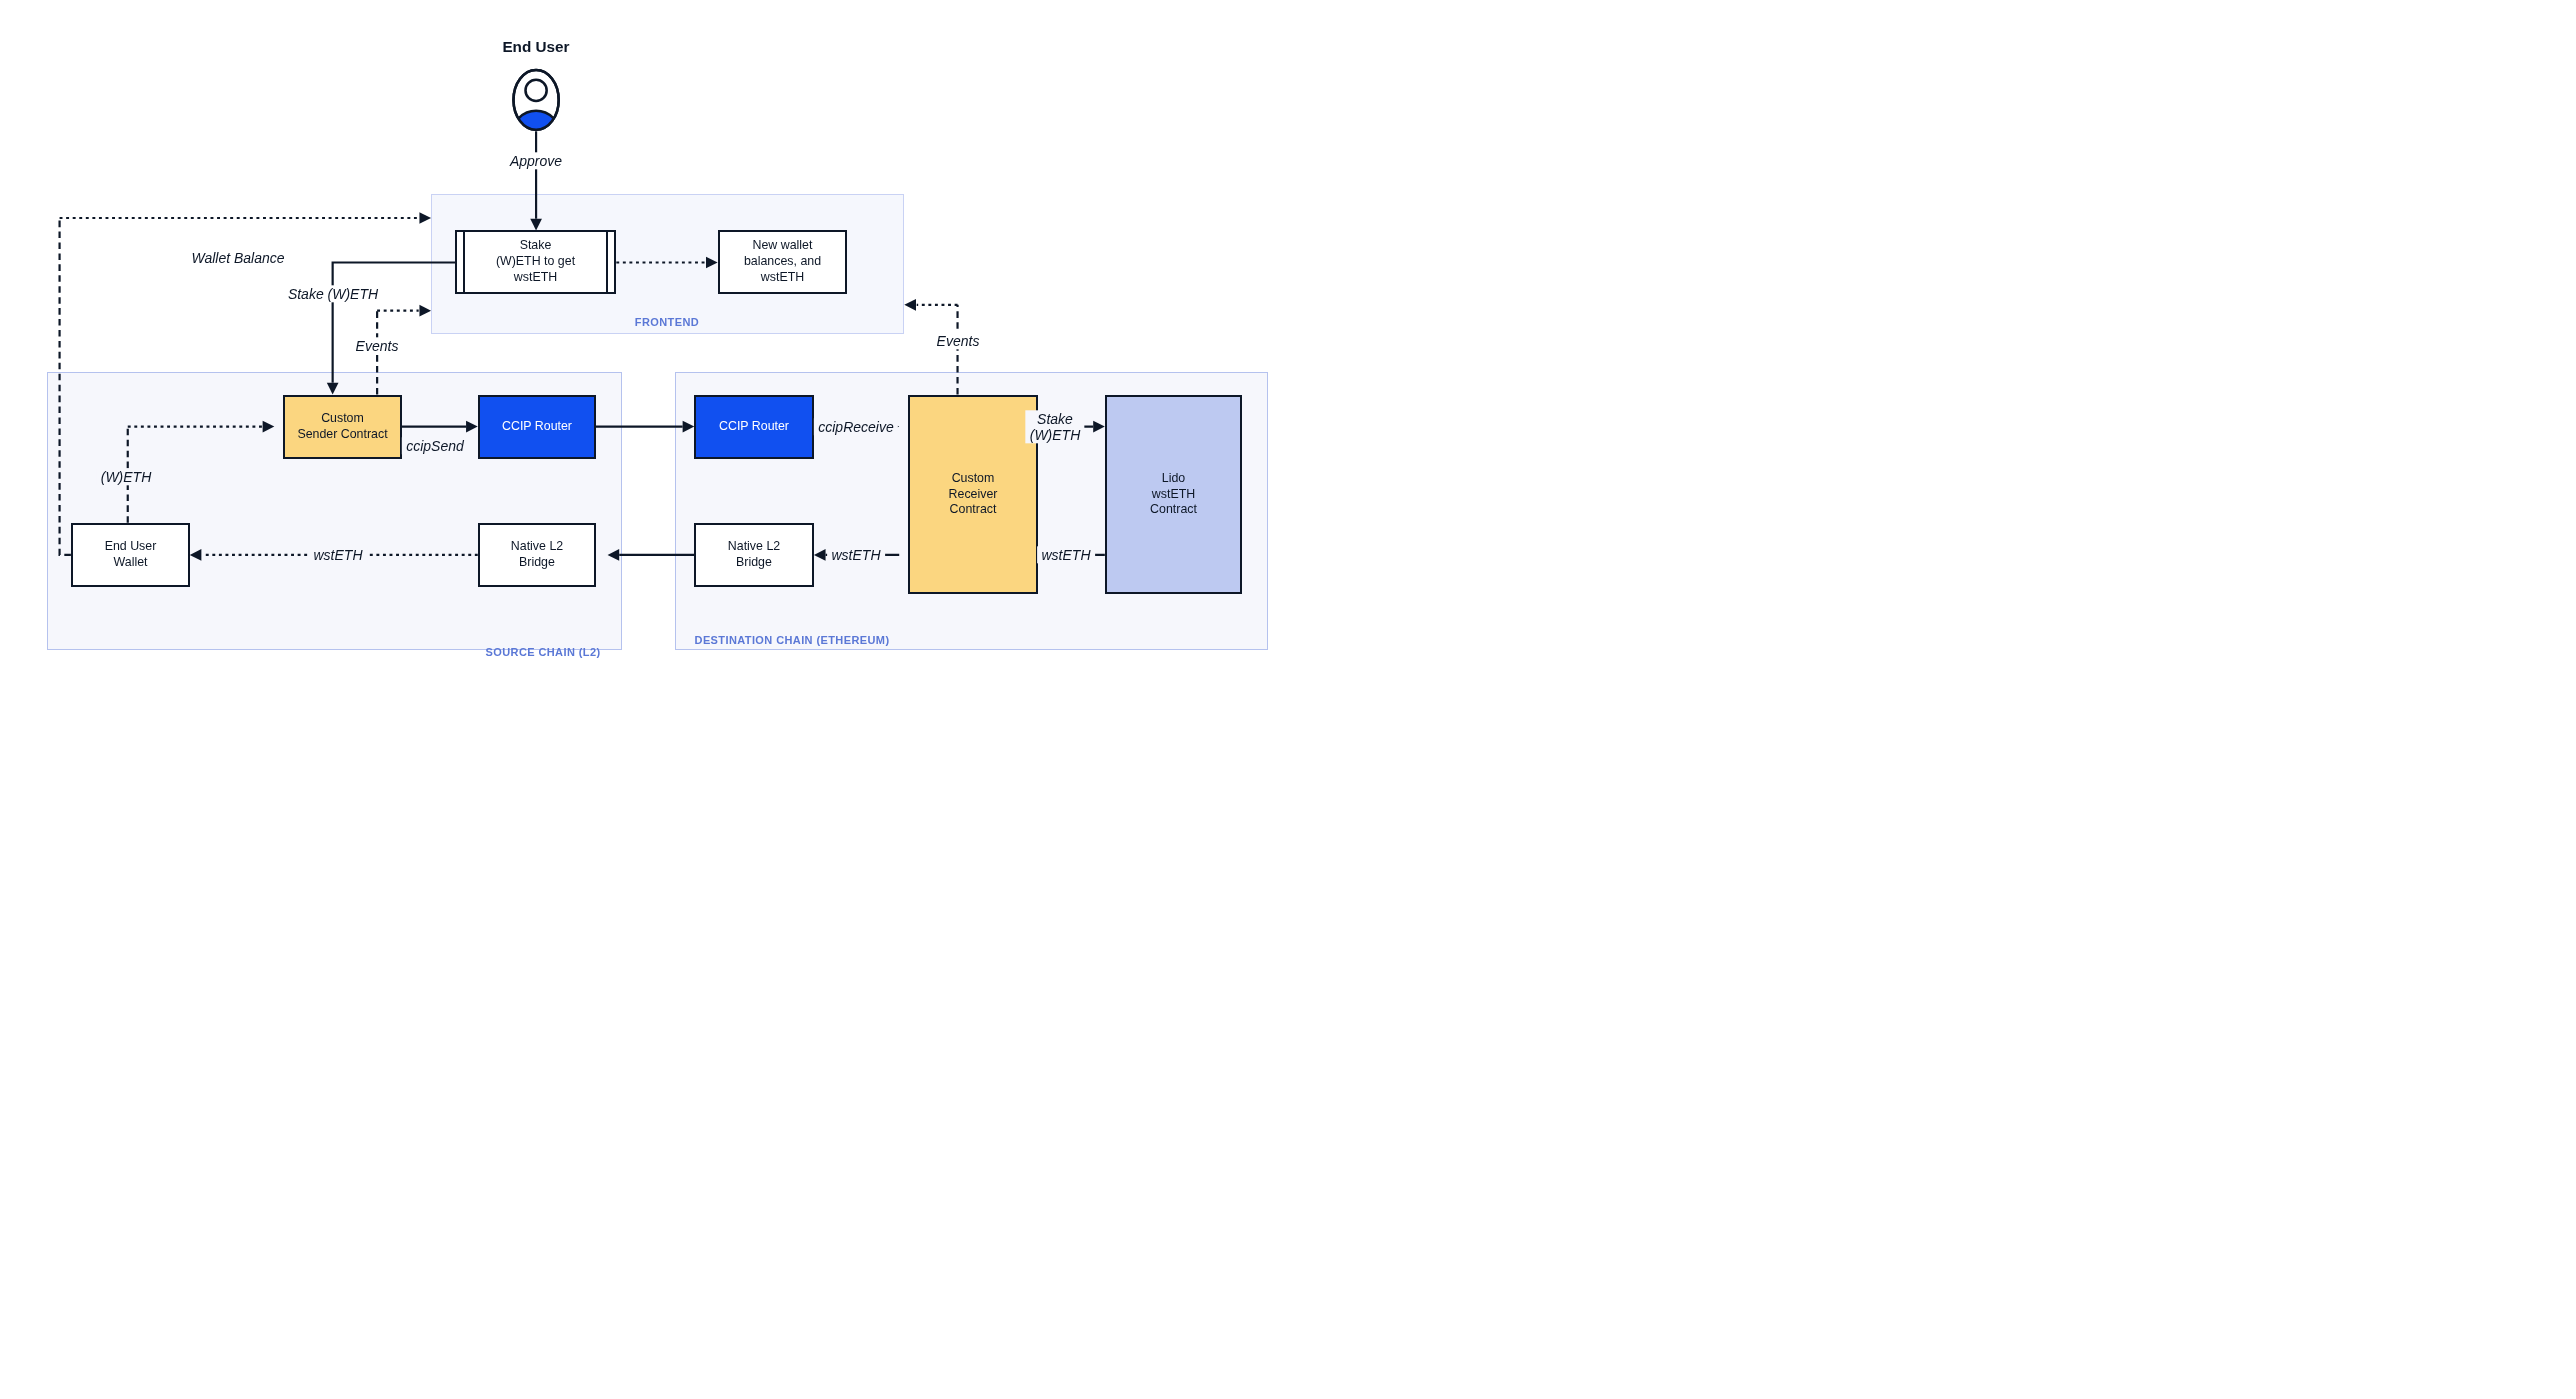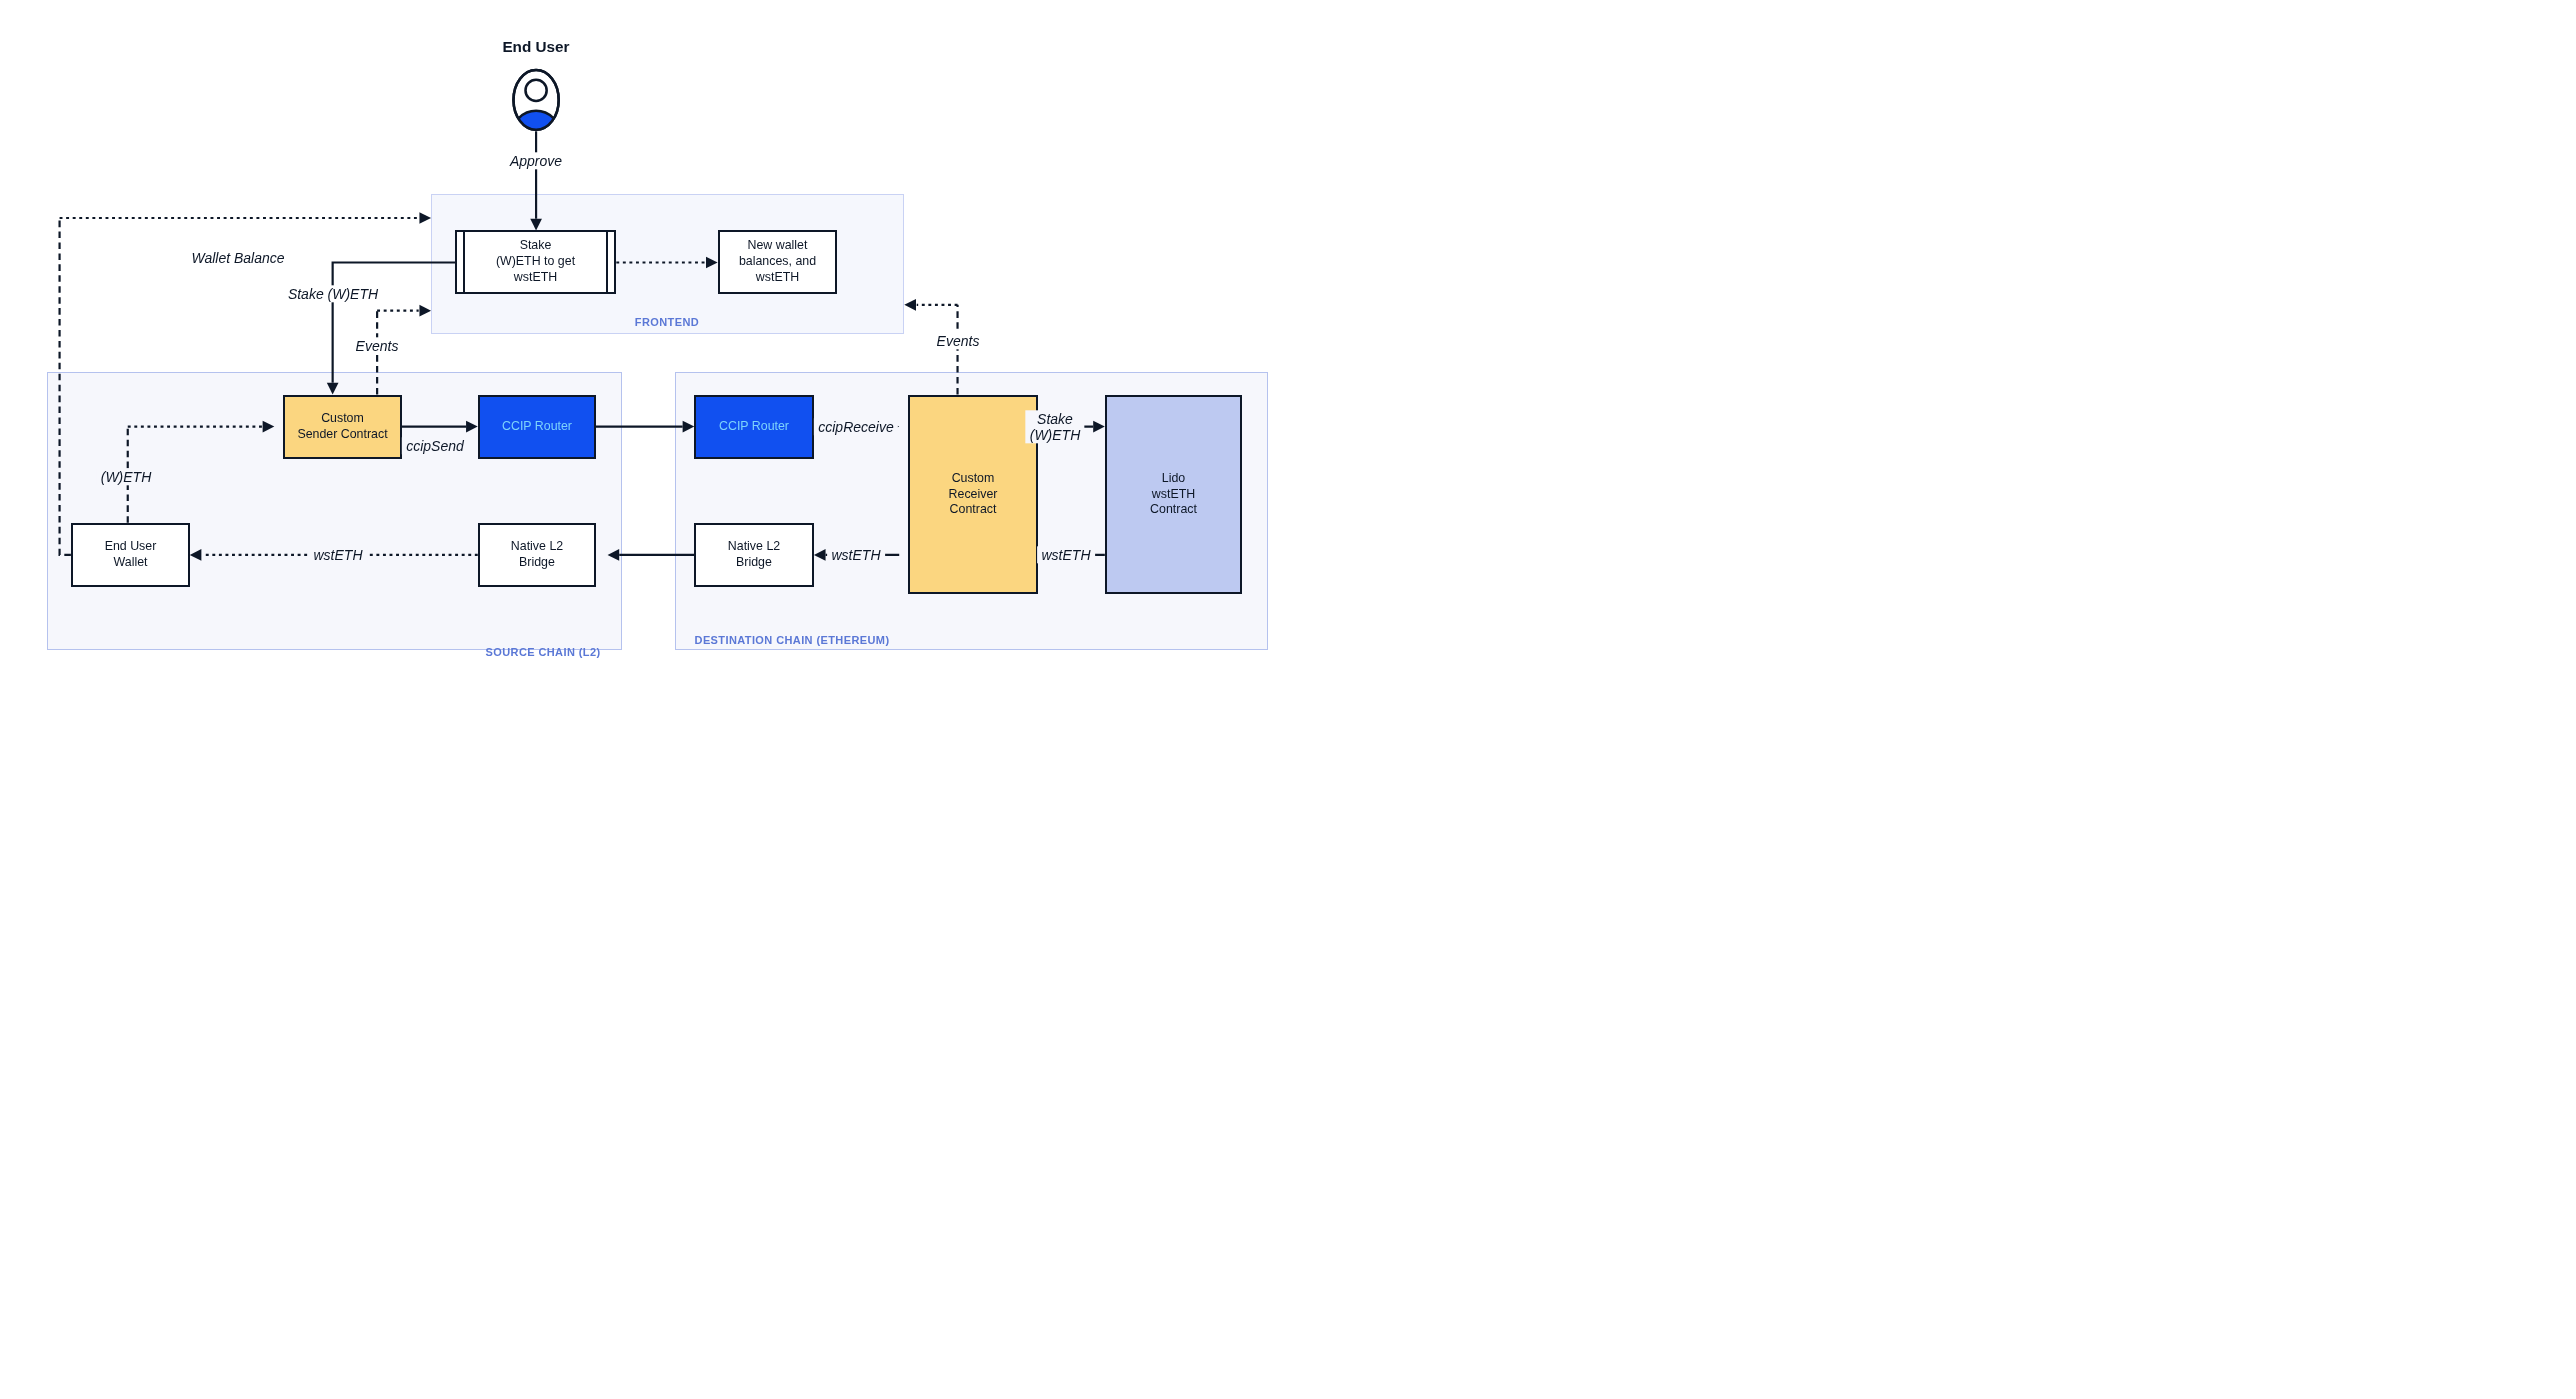--- a/index.html
+++ b/index.html
@@ -24,21 +24,21 @@
   .dash{stroke:var(--ink);stroke-width:3;fill:none;stroke-dasharray:9 6;}
   .ah{fill:var(--ink);stroke:none;}
   .container{position:absolute;background:var(--container-fill);border:1.5px solid var(--container-border);z-index:0;box-sizing:border-box;}
   .container.frontend{background:#f5f7fd;border-color:var(--frontend-border);}
   .node{
     position:absolute;display:flex;align-items:center;justify-content:center;
     text-align:center;border:2.2px solid var(--ink);background:#ffffff;
     font-size:12.4px;line-height:1.28;white-space:pre-line;z-index:2;box-sizing:border-box;
   }
   .node.yellow{background:var(--box-yellow);margin-left:9px;}
-  .node.blue{background:var(--accent-blue);color:#7dd3fc;}
+  .node.blue{background:var(--accent-blue);color:#ffffff;}
   .node.lav{background:var(--box-lavender);}
   .pp-bar{position:absolute;top:0;bottom:0;width:2.2px;background:var(--ink);}
   .pp-bar.l{left:5.8px;} .pp-bar.r{right:5.8px;}
   .edge-label{
     position:absolute;transform:translate(-50%,-50%);font-style:italic;font-size:14px;
     color:var(--ink);background:#ffffff;padding:0.7px 4.4px;z-index:3;white-space:pre-line;text-align:center;
   }
   .edge-label.in-chain{background:var(--container-fill);}
   .zone-label{
     position:absolute;transform:translate(-50%,-50%);font-weight:bold;font-size:11px;
@@ -124,21 +124,21 @@
     </g>
   </svg>
 
   <div class="node" style="left:455px;top:230px;width:161px;height:64px;">
     <span class="pp-bar l"></span>
     <span class="pp-bar r"></span>
     <span>Stake
 (W)ETH to get
 wstETH</span>
   </div>
-  <div class="node" style="left:718px;top:230px;width:119px;height:64px;text-align:center;">
+  <div class="node" style="left:718px;top:230px;width:129px;height:64px;text-align:center;">
     <span>New wallet
 balances, and
 wstETH</span>
   </div>
 
   <div class="node yellow" style="left:274px;top:395px;width:119px;height:64px;">
     <span>Custom
 Sender Contract</span>
   </div>
   <div class="node blue" style="left:478px;top:395px;width:118px;height:64px;">

